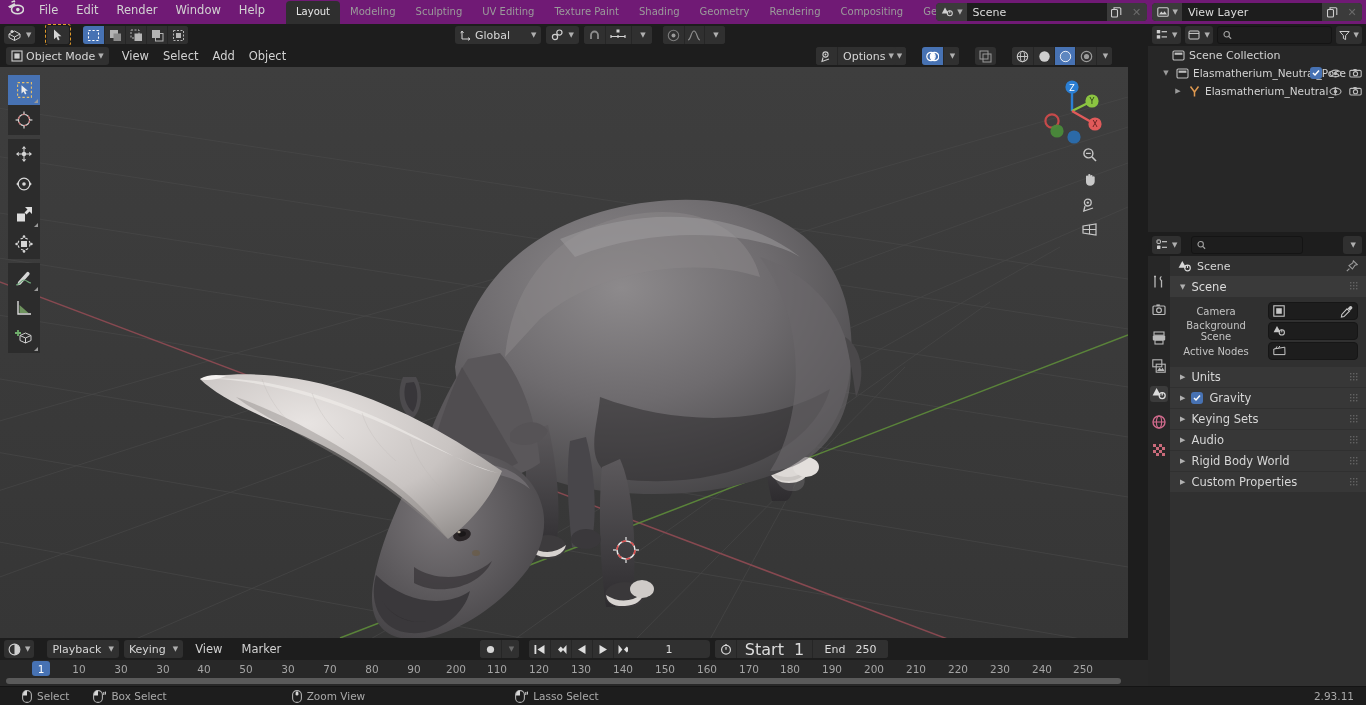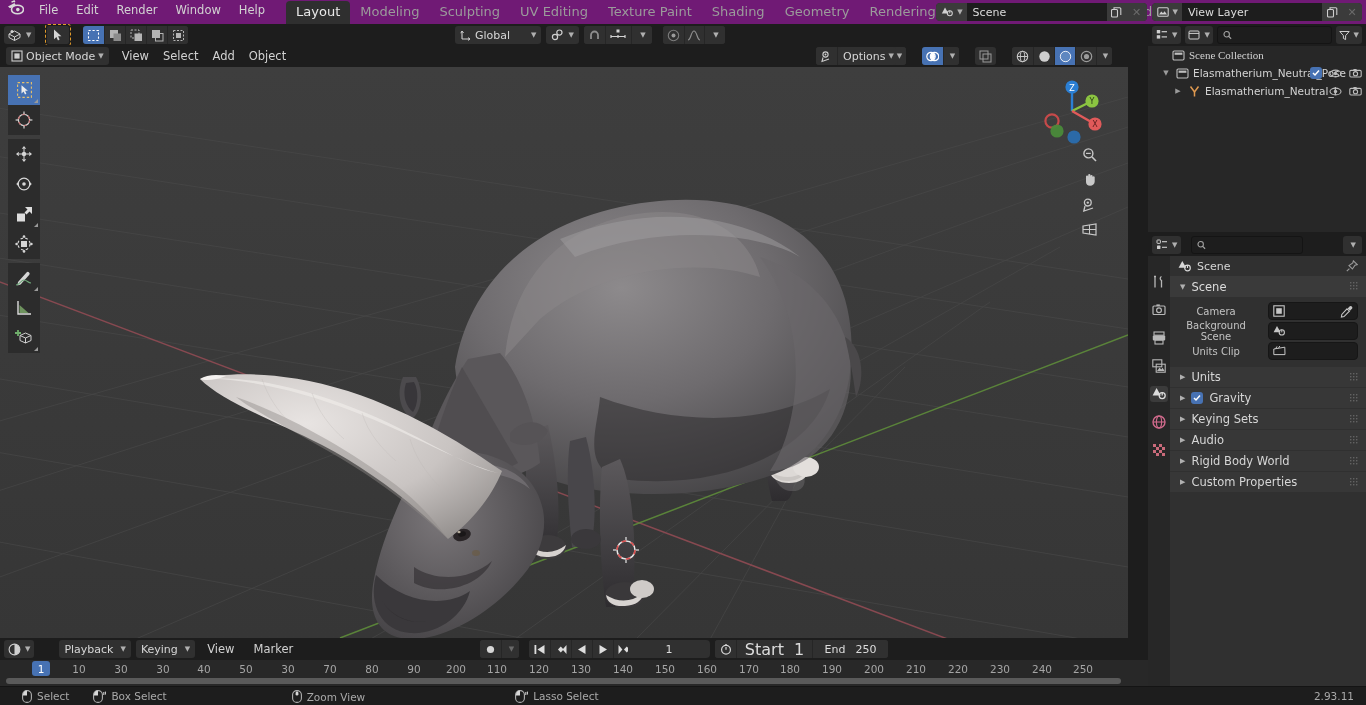--- a/index.html
+++ b/index.html
@@ -19,21 +19,21 @@
     position: absolute; left: 0; top: 0; width: 1366px; height: 24px;
     background: #701a75; display: flex; align-items: flex-start;
   }
   .blender-logo { width: 30px; display: flex; justify-content: center; align-items: center; }
   .menu-item {
     padding: 3px 9px; color: #d2d2d2; font-size: 11.5px; border-radius: 3px;
     white-space: nowrap; line-height: 14px;
   }
   .wk-tabs { display: flex; align-items: center; margin-left: 12px; height: 24px; }
   .wk-tab {
-    padding: 4px 10px 5px; color: #9b9b9b; font-size: 13px; white-space: nowrap;
+    padding: 4px 10px 5px; color: #9b9b9b; font-size: 10px; white-space: nowrap;
     border-radius: 4px 4px 0 0; line-height: 14px; position: relative;
   }
   .wk-tab.active { background: #2f2f2f; color: #e8e8e8; }
   .wk-tab-plus { padding: 4px 8px; color: #8d8d8d; }
   .topbar-right {
     position: absolute; right: 4px; top: 3px; display: flex; align-items: center; gap: 5px;
   }
   .id-block {
     display: flex; align-items: center; background: #303030; border-radius: 4px;
     height: 18px; overflow: hidden;
@@ -771,21 +771,21 @@
         <input type="text" placeholder="" style="">
       </div>
       <div class="oh-btn" style="padding:0 3px;">
         <svg width="11" height="11" viewBox="0 0 11 11">
             <path d="M0.8 1.5 H10.2 L6.6 5.6 V9.6 L4.4 8.4 V5.6 Z" fill="none" stroke="#cfcfcf" stroke-width="1"></path>
           </svg>
         <span class="caret">▼</span>
       </div>
     </div>
 
-    <div class="ol-row" style="padding-left:8px;font-family:Liberation Serif, serif;">
+    <div class="ol-row" style="padding-left:8px;">
       <span class="disclosure"></span>
       <span>
         <svg width="13" height="13" viewBox="0 0 13 13">
             <rect x="1" y="2" width="11" height="9" rx="1.2" fill="none" stroke="#bfbfbf" stroke-width="1.1"></rect>
             <rect x="2.6" y="3.6" width="7.8" height="2.2" fill="#bfbfbf"></rect>
           </svg>
       </span>
       <span>Scene Collection</span>
     </div>
 
@@ -981,21 +981,21 @@
             <span class="prop-label">Background Scene</span>
             <span class="prop-field">
               <svg width="12" height="12" viewBox="0 0 12 12">
                   <path d="M4 1 L7.6 7.2 L0.6 7.2 Z" fill="#c5c5c5"></path>
                   <circle cx="8.8" cy="7.4" r="2.6" fill="none" stroke="#c5c5c5" stroke-width="1.1"></circle>
                   <line x1="8.8" y1="7.4" x2="8.8" y2="4.6" stroke="#c5c5c5" stroke-width="1"></line>
                 </svg>
             </span>
           </div>
           <div class="prop-row">
-            <span class="prop-label">Units Clip</span>
+            <span class="prop-label">Active Nodes</span>
             <span class="prop-field">
               <svg width="13" height="12" viewBox="0 0 13 12">
                   <path d="M0.8 4 L11.8 2.2 L12 9.6 L0.8 9.6 Z" fill="none" stroke="#c5c5c5" stroke-width="1"></path>
                   <path d="M2.6 3.7 L4 1.4 M5.4 3.3 L6.8 1" fill="none" stroke="#c5c5c5" stroke-width="1"></path>
                 </svg>
             </span>
           </div>
         </div>
 
         <div style="margin-top:6px;">
@@ -1113,21 +1113,21 @@
 
   <div class="timeline">
     <div class="tl-header">
       <div class="oh-btn">
         <svg width="13" height="13" viewBox="0 0 13 13">
             <circle cx="6.5" cy="6.5" r="5.4" fill="none" stroke="#cfcfcf" stroke-width="1.1"></circle>
             <path d="M6.5 1.1 a5.4 5.4 0 0 1 0 10.8 Z" fill="#cfcfcf"></path>
           </svg>
         <span class="caret">▼</span>
       </div>
-      <div class="hbtn" style="margin-left:20px;text-align:center;">
+      <div class="hbtn" style="margin-left:8px;text-align:center;">
         <span>Playback</span>
         <span class="caret" style="margin-left:4px">▼</span>
       </div>
       <div class="hbtn">
         <span>Keying</span>
         <span class="caret" style="margin-left:4px">▼</span>
       </div>
       <div class="menu-txt">View</div>
       <div class="menu-txt">Marker</div>
 
@@ -1246,21 +1246,21 @@
       <span>Select</span>
     </div>
     <div class="st-item" style="margin-left:24px;">
       <svg width="13" height="13" viewBox="0 0 13 13">
           <rect x="0.6" y="0.6" width="8.8" height="11.8" rx="4.2" fill="none" stroke="#b0b0b0" stroke-width="1.1"></rect>
           <path d="M1 5.4 V4.8 a4 4 0 0 1 4 -4.2 V5.4 Z" fill="#d8d8d8"></path>
           <path d="M10.8 2 v3 M12.4 1.6 v3" stroke="#d8d8d8" stroke-width="1"></path>
         </svg>
       <span>Box Select</span>
     </div>
-    <div class="st-item" style="margin-left:125px;align-items:flex-end;">
+    <div class="st-item" style="margin-left:125px;">
       <svg width="10" height="13" viewBox="0 0 10 13">
           <rect x="0.6" y="0.6" width="8.8" height="11.8" rx="4.2" fill="none" stroke="#b0b0b0" stroke-width="1.1"></rect>
           <rect x="3.6" y="1.6" width="2.8" height="4" rx="1.3" fill="#d8d8d8"></rect>
         </svg>
       <span>Zoom View</span>
     </div>
     <div class="st-item" style="margin-left:150px;">
       <svg width="13" height="13" viewBox="0 0 13 13">
           <rect x="0.6" y="0.6" width="8.8" height="11.8" rx="4.2" fill="none" stroke="#b0b0b0" stroke-width="1.1"></rect>
           <path d="M1 5.4 V4.8 a4 4 0 0 1 4 -4.2 V5.4 Z" fill="#d8d8d8"></path>

